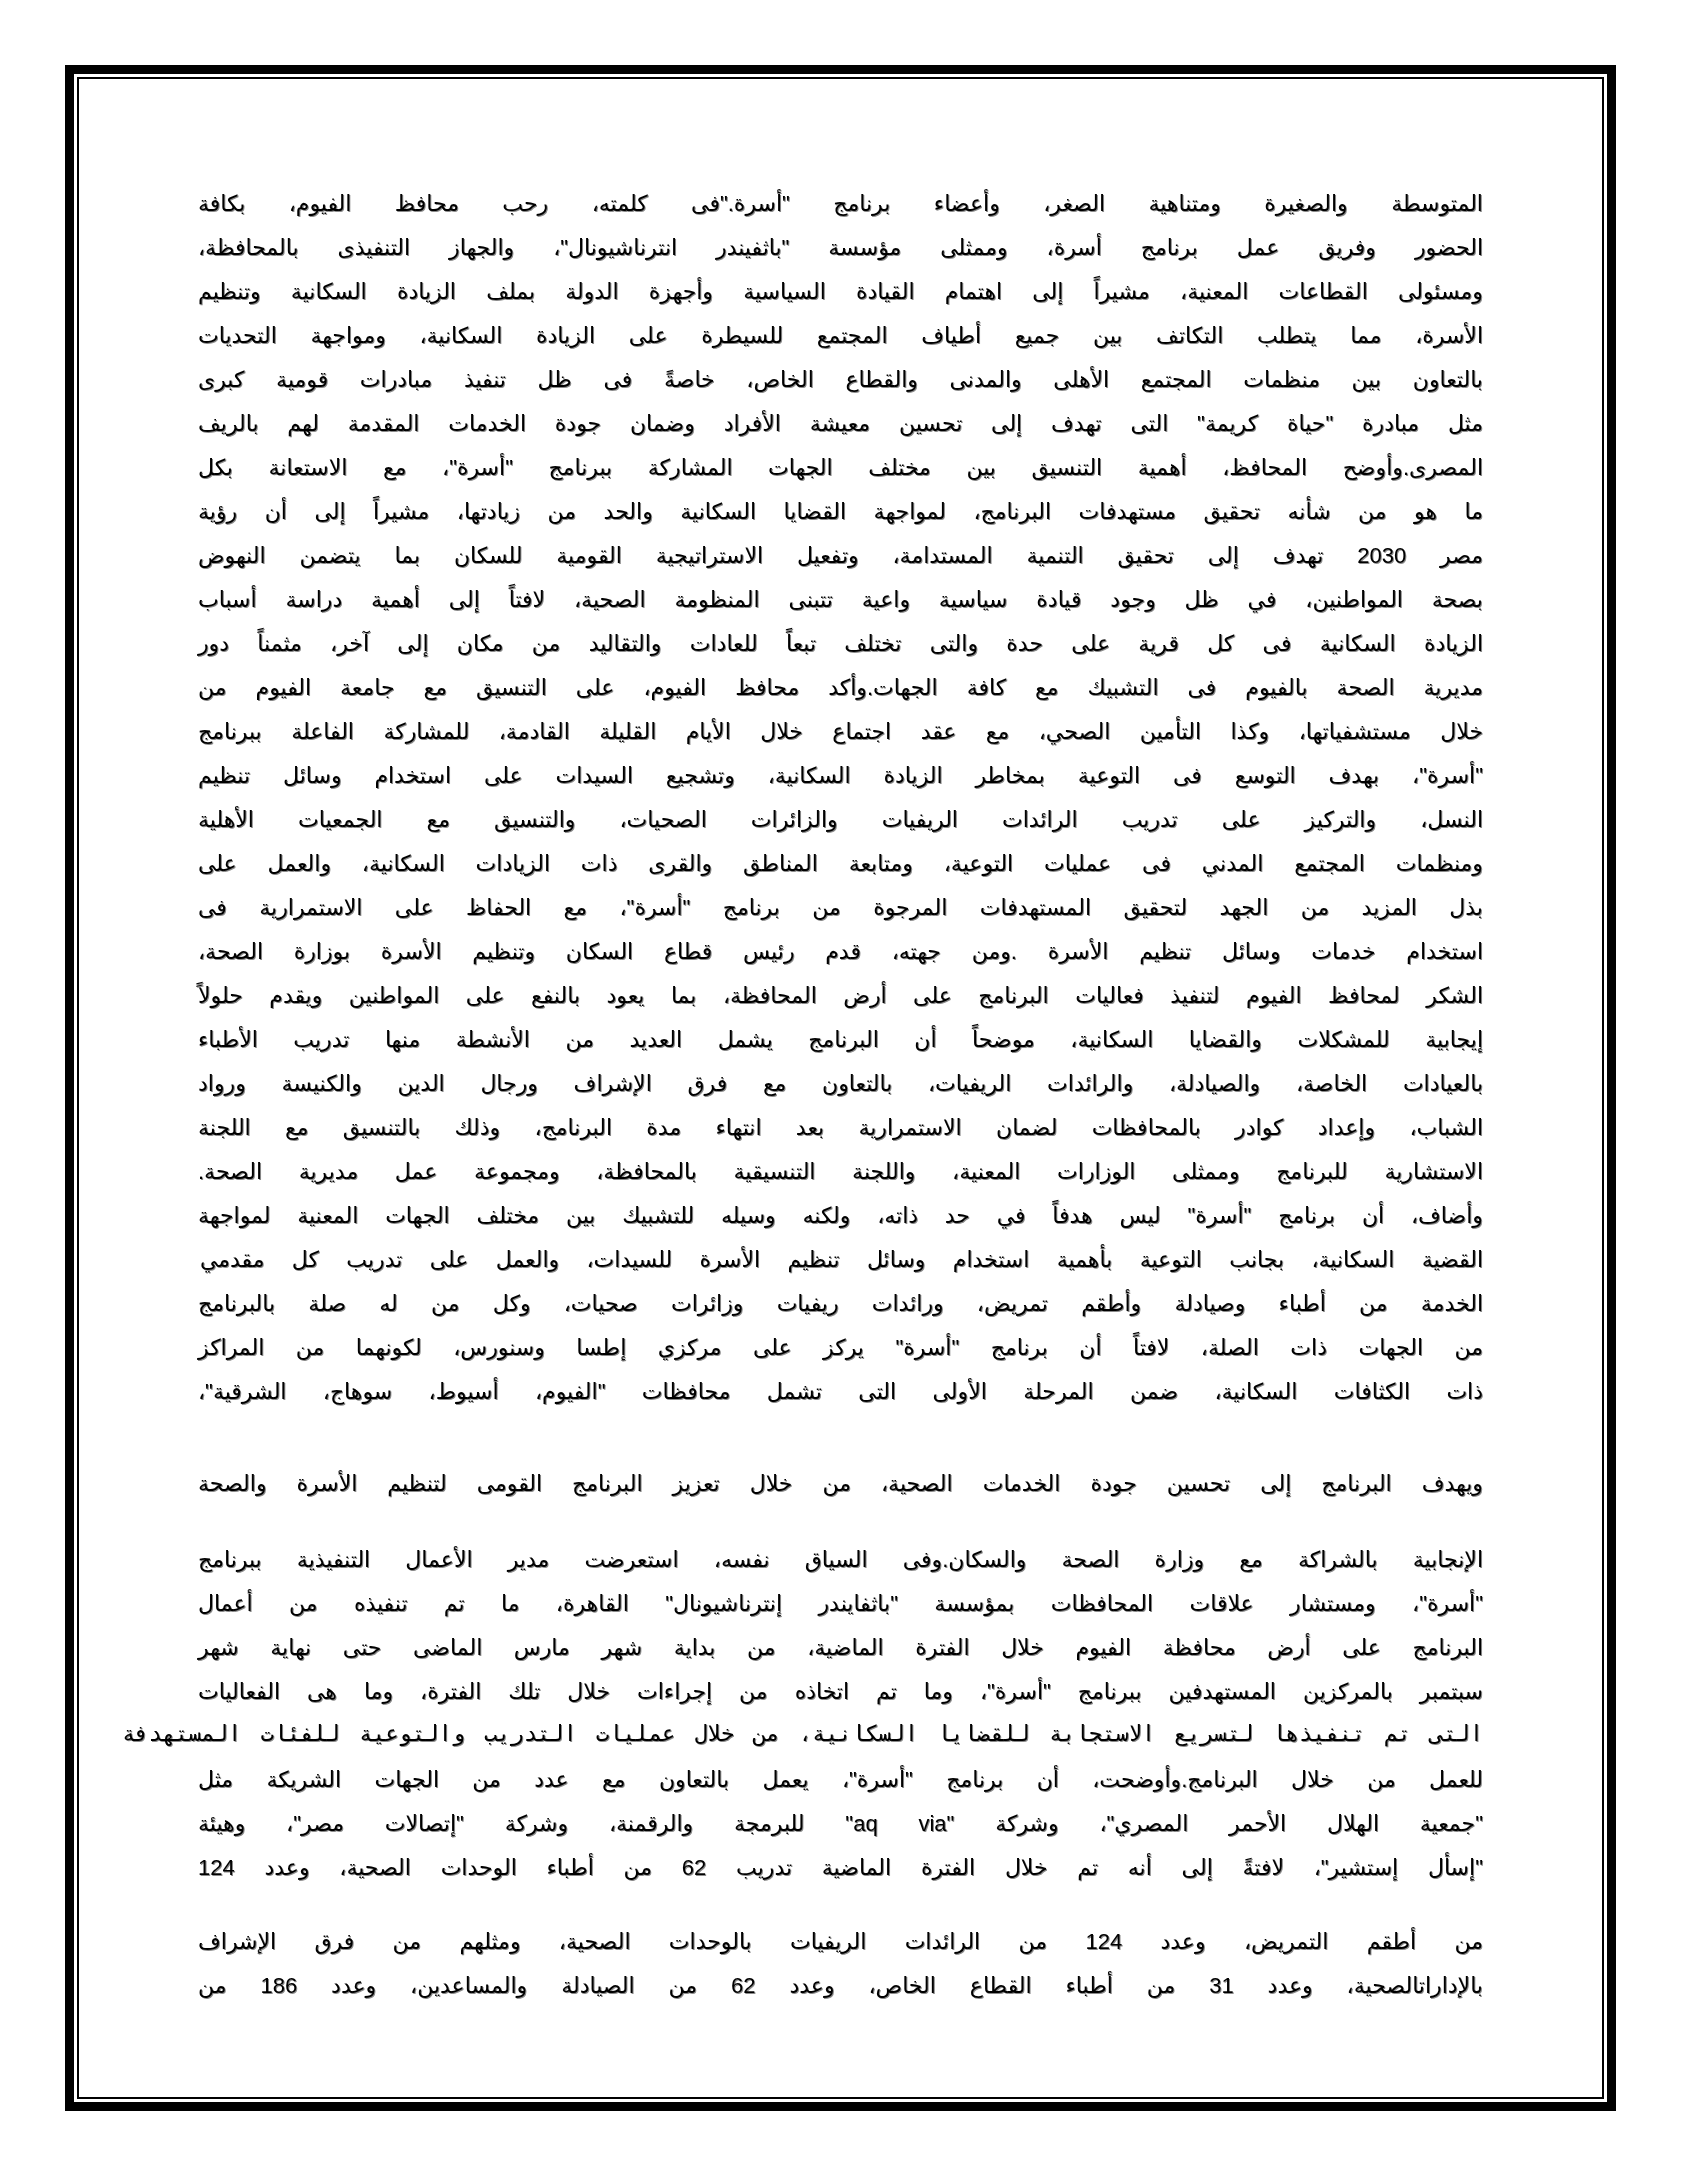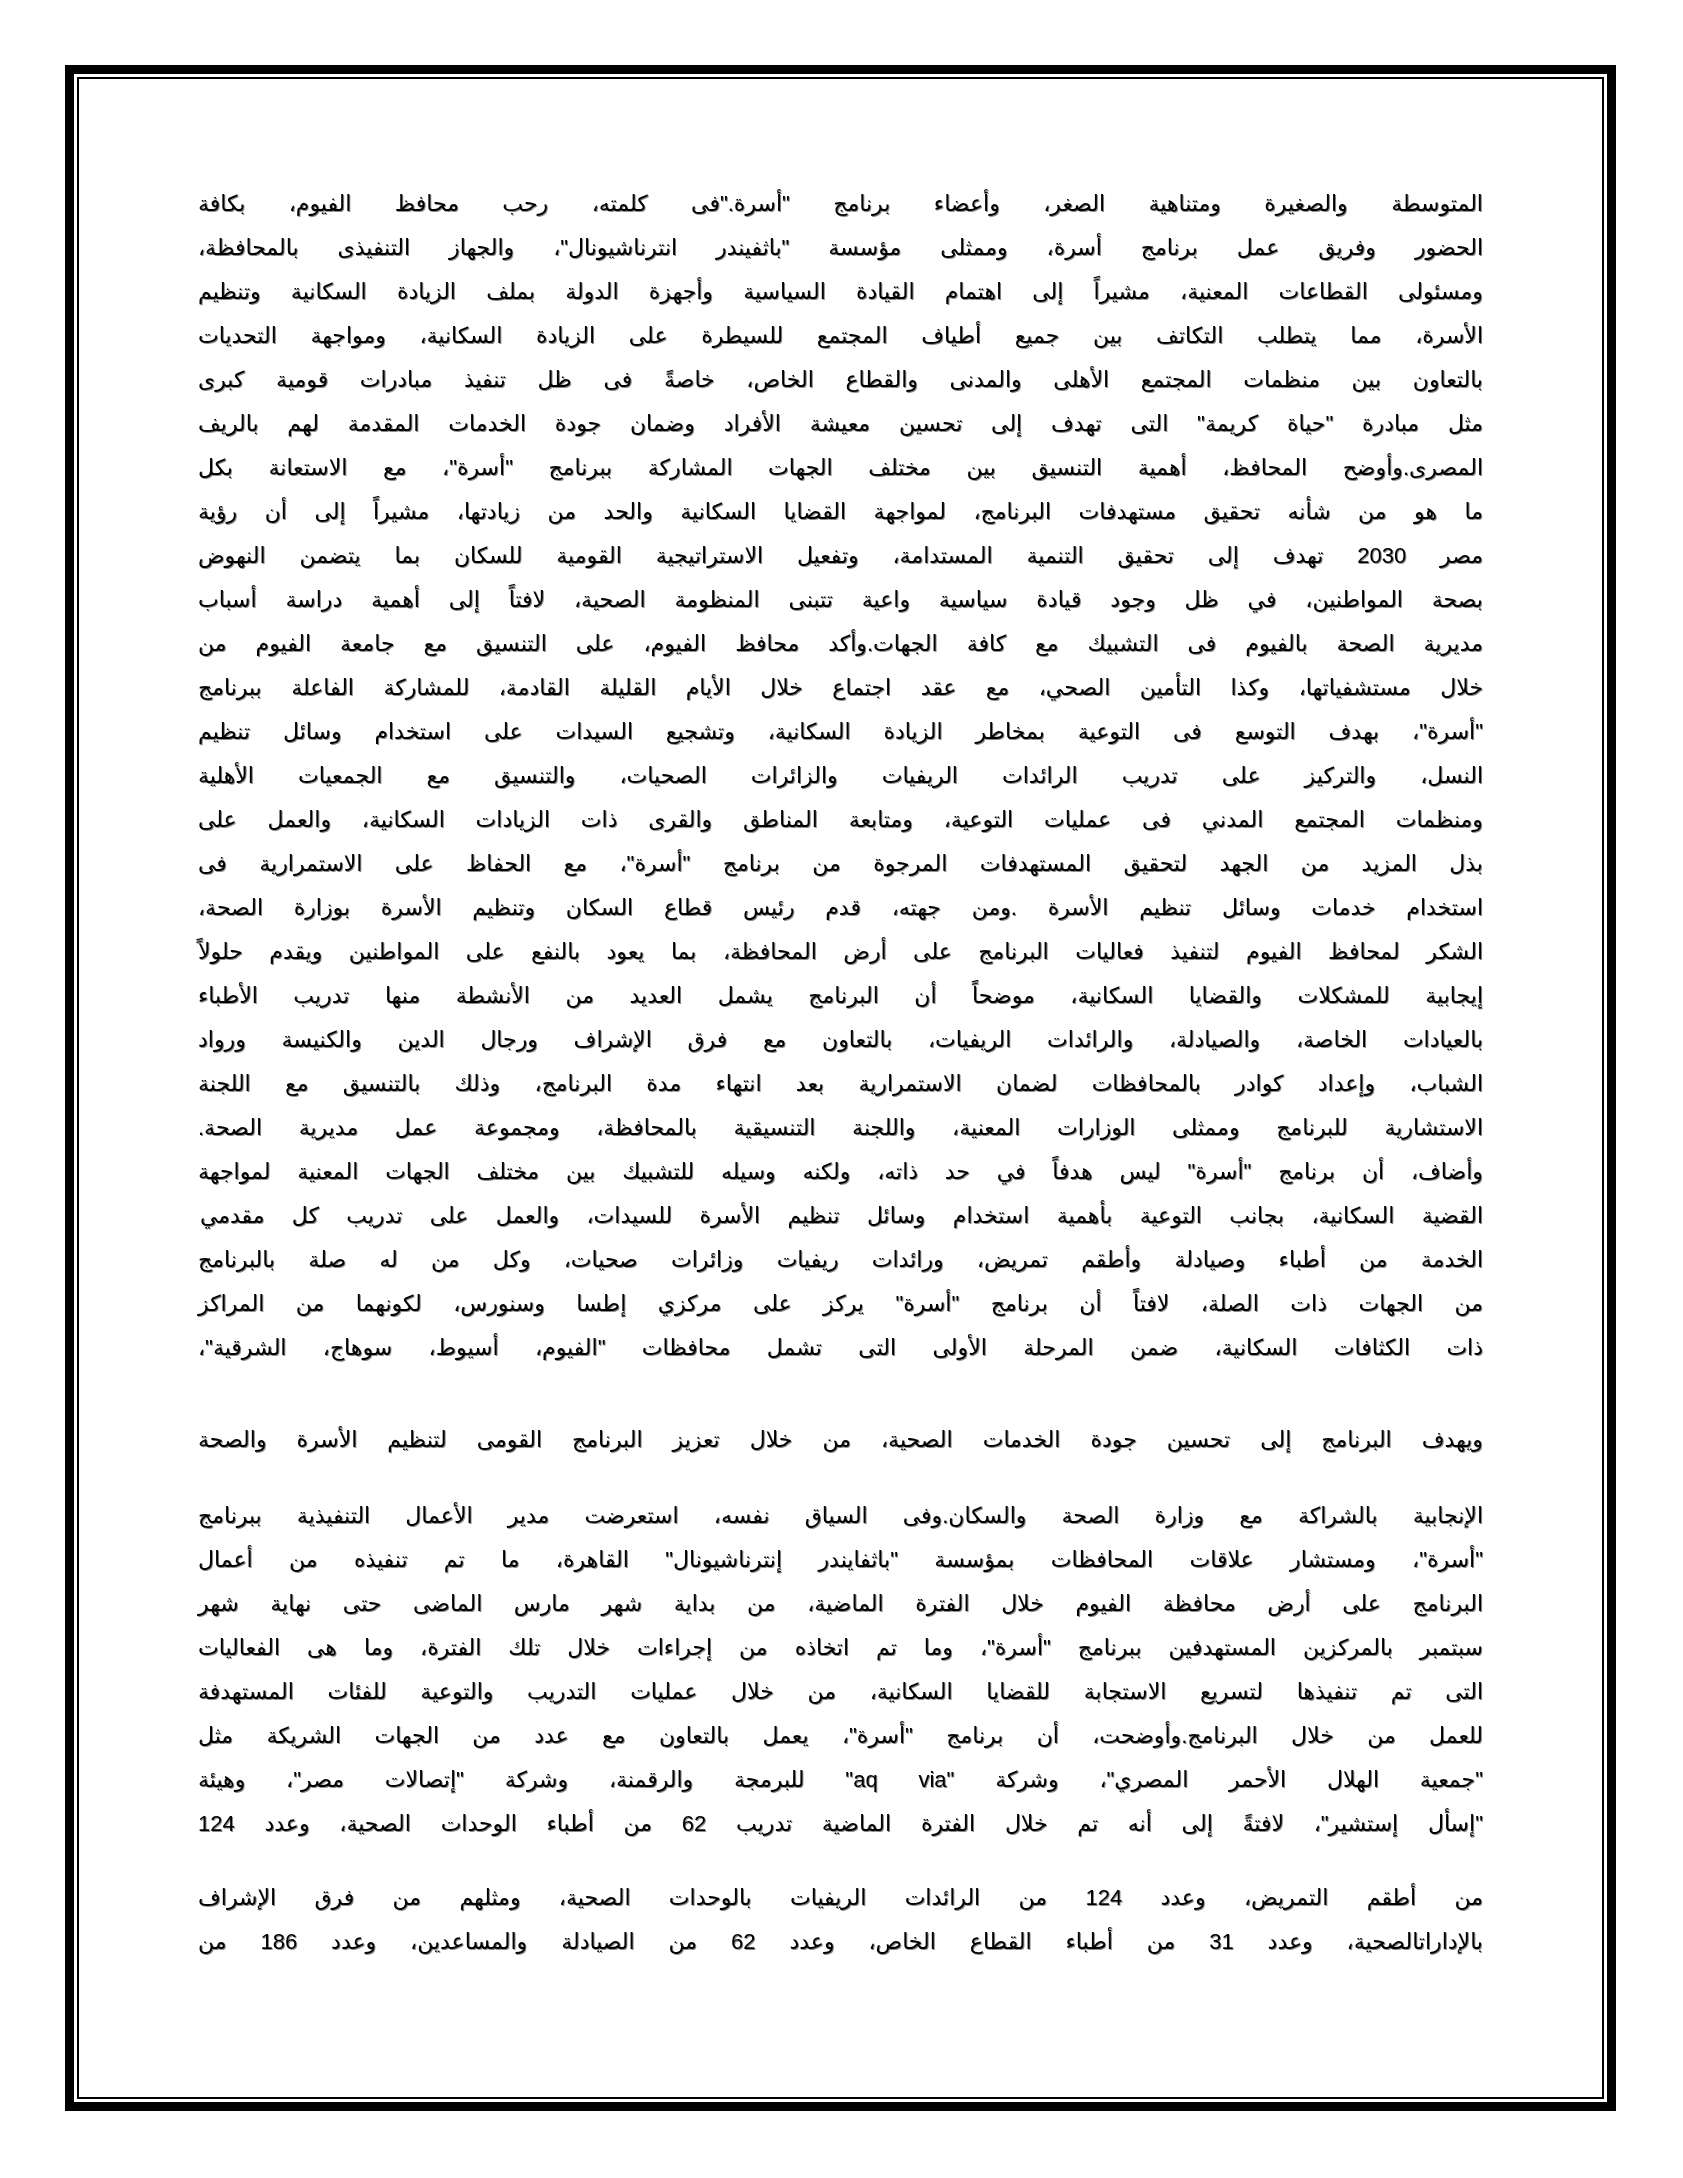--- a/index.html
+++ b/index.html
@@ -70,20 +70,21 @@
   <span class="line" style="white-space: nowrap; display: block; word-spacing: 13px; width: 1285px;">المتوسطة والصغيرة ومتناهية الصغر، وأعضاء برنامج "أسرة."فى كلمته، رحب محافظ الفيوم، بكافة</span>
   <span class="line" style="white-space: nowrap; display: block; word-spacing: 7.2px; width: 1285px;">الحضور وفريق عمل برنامج أسرة، وممثلى مؤسسة "باثفيندر انترناشيونال"، والجهاز التنفيذى بالمحافظة،</span>
   <span class="line" style="white-space: nowrap; display: block; word-spacing: 1.2px; width: 1285px;">ومسئولى القطاعات المعنية، مشيراً إلى اهتمام القيادة السياسية وأجهزة الدولة بملف الزيادة السكانية وتنظيم</span>
   <span class="line" style="white-space: nowrap; display: block; word-spacing: 5.8px; width: 1285px;">الأسرة، مما يتطلب التكاتف بين جميع أطياف المجتمع للسيطرة على الزيادة السكانية، ومواجهة التحديات</span>
   <span class="line" style="white-space: nowrap; display: block; word-spacing: 5.3px; width: 1285px;">بالتعاون بين منظمات المجتمع الأهلى والمدنى والقطاع الخاص، خاصةً فى ظل تنفيذ مبادرات قومية كبرى</span>
   <span class="line" style="white-space: nowrap; display: block; word-spacing: 3.5px; width: 1285px;">مثل مبادرة "حياة كريمة" التى تهدف إلى تحسين معيشة الأفراد وضمان جودة الخدمات المقدمة لهم بالريف</span>
   <span class="line" style="white-space: nowrap; display: block; word-spacing: 5.8px; width: 1285px;">المصرى.وأوضح المحافظ، أهمية التنسيق بين مختلف الجهات المشاركة ببرنامج "أسرة"، مع الاستعانة بكل</span>
   <span class="line" style="white-space: nowrap; display: block; word-spacing: 3.4px; width: 1285px;">ما هو من شأنه تحقيق مستهدفات البرنامج، لمواجهة القضايا السكانية والحد من زيادتها، مشيراً إلى أن رؤية</span>
   <span class="line" style="white-space: nowrap; display: block; word-spacing: 6px; width: 1285px;">مصر 2030 تهدف إلى تحقيق التنمية المستدامة، وتفعيل الاستراتيجية القومية للسكان بما يتضمن النهوض</span>
   <span class="line" style="white-space: nowrap; display: block; word-spacing: 3.6px; width: 1285px;">بصحة المواطنين، في ظل وجود قيادة سياسية واعية تتبنى المنظومة الصحية، لافتاً إلى أهمية دراسة أسباب</span>
+  <span class="line" style="white-space: nowrap; display: block; word-spacing: 5.9px; width: 1285px;">الزيادة السكانية فى كل قرية على حدة والتى تختلف تبعاً للعادات والتقاليد من مكان إلى آخر، مثمناً دور</span>
   <span class="line" style="white-space: nowrap; display: block; word-spacing: 3.7px; width: 1285px;">مديرية الصحة بالفيوم فى التشبيك مع كافة الجهات.وأكد محافظ الفيوم، على التنسيق مع جامعة الفيوم من</span>
   <span class="line" style="white-space: nowrap; display: block; word-spacing: 2.4px; width: 1285px;">خلال مستشفياتها، وكذا التأمين الصحي، مع عقد اجتماع خلال الأيام القليلة القادمة، للمشاركة الفاعلة ببرنامج</span>
   <span class="line" style="white-space: nowrap; display: block; word-spacing: 4.8px; width: 1285px;">"أسرة"، بهدف التوسع فى التوعية بمخاطر الزيادة السكانية، وتشجيع السيدات على استخدام وسائل تنظيم</span>
   <span class="line" style="white-space: nowrap; display: block; word-spacing: 14px; width: 1285px;">النسل، والتركيز على تدريب الرائدات الريفيات والزائرات الصحيات، والتنسيق مع الجمعيات الأهلية</span>
   <span class="line" style="white-space: nowrap; display: block; word-spacing: 2.1px; width: 1285px;">ومنظمات المجتمع المدني فى عمليات التوعية، ومتابعة المناطق والقرى ذات الزيادات السكانية، والعمل على</span>
   <span class="line" style="white-space: nowrap; display: block; word-spacing: 6.3px; width: 1285px;">بذل المزيد من الجهد لتحقيق المستهدفات المرجوة من برنامج "أسرة"، مع الحفاظ على الاستمرارية فى</span>
   <span class="line" style="white-space: nowrap; display: block; word-spacing: 4.1px; width: 1285px;">استخدام خدمات وسائل تنظيم الأسرة .ومن جهته، قدم رئيس قطاع السكان وتنظيم الأسرة بوزارة الصحة،</span>
   <span class="line" style="white-space: nowrap; display: block; word-spacing: 0.5px; width: 1285px;">الشكر لمحافظ الفيوم لتنفيذ فعاليات البرنامج على أرض المحافظة، بما يعود بالنفع على المواطنين ويقدم حلولاً</span>
   <span class="line" style="white-space: nowrap; display: block; word-spacing: 8.2px; width: 1285px;">إيجابية للمشكلات والقضايا السكانية، موضحاً أن البرنامج يشمل العديد من الأنشطة منها تدريب الأطباء</span>
   <span class="line" style="white-space: nowrap; display: block; word-spacing: 6px; width: 1285px;">بالعيادات الخاصة، والصيادلة، والرائدات الريفيات، بالتعاون مع فرق الإشراف ورجال الدين والكنيسة ورواد</span>
@@ -92,20 +93,20 @@
   <span class="line" style="white-space: nowrap; display: block; word-spacing: 2.4px; width: 1285px;">وأضاف، أن برنامج "أسرة" ليس هدفاً في حد ذاته، ولكنه وسيله للتشبيك بين مختلف الجهات المعنية لمواجهة</span>
   <span class="line" style="white-space: nowrap; display: block; word-spacing: 0px; transform-origin: right center; transform: scaleX(0.998462); width: 1285px;">القضية السكانية، بجانب التوعية بأهمية استخدام وسائل تنظيم الأسرة للسيدات، والعمل على تدريب كل مقدمي</span>
   <span class="line" style="white-space: nowrap; display: block; word-spacing: 7.4px; width: 1285px;">الخدمة من أطباء وصيادلة وأطقم تمريض، ورائدات ريفيات وزائرات صحيات، وكل من له صلة بالبرنامج</span>
   <span class="line" style="white-space: nowrap; display: block; word-spacing: 7px; width: 1285px;">من الجهات ذات الصلة، لافتاً أن برنامج "أسرة" يركز على مركزي إطسا وسنورس، لكونهما من المراكز</span>
   <span class="line" style="white-space: nowrap; display: block; word-spacing: 6.8px; width: 1285px;">ذات الكثافات السكانية، ضمن المرحلة الأولى التى تشمل محافظات "الفيوم، أسيوط، سوهاج، الشرقية"،</span>
   <span class="line" style="white-space: nowrap; display: block; word-spacing: 3.2px; width: 1285px; margin-top: 48px;">ويهدف البرنامج إلى تحسين جودة الخدمات الصحية، من خلال تعزيز البرنامج القومى لتنظيم الأسرة والصحة</span>
   <span class="line" style="white-space: nowrap; display: block; word-spacing: 5.3px; width: 1285px; margin-top: 32px;">الإنجابية بالشراكة مع وزارة الصحة والسكان.وفى السياق نفسه، استعرضت مدير الأعمال التنفيذية ببرنامج</span>
   <span class="line" style="white-space: nowrap; display: block; word-spacing: 6.8px; width: 1285px;">"أسرة"، ومستشار علاقات المحافظات بمؤسسة "باثفايندر إنترناشيونال" القاهرة، ما تم تنفيذه من أعمال</span>
   <span class="line" style="white-space: nowrap; display: block; word-spacing: 7.1px; width: 1285px;">البرنامج على أرض محافظة الفيوم خلال الفترة الماضية، من بداية شهر مارس الماضى حتى نهاية شهر</span>
   <span class="line" style="white-space: nowrap; display: block; word-spacing: 1.1px; width: 1285px;">سبتمبر بالمركزين المستهدفين ببرنامج "أسرة"، وما تم اتخاذه من إجراءات خلال تلك الفترة، وما هى الفعاليات</span>
-  <span class="line" style="white-space: nowrap; display: block; word-spacing: 5.9px; width: 1285px;">التى تم تنفيذها لتسريع الاستجابة للقضايا السكانية، من خلال عمليات التدريب والتوعية للفئات المستهدفة</span>
+  <span class="line" style="white-space: nowrap; display: block; word-spacing: 5.9px; width: 1285px; font-family: Liberation Mono, monospace;">التى تم تنفيذها لتسريع الاستجابة للقضايا السكانية، من خلال عمليات التدريب والتوعية للفئات المستهدفة</span>
   <span class="line" style="white-space: nowrap; display: block; word-spacing: 7.6px; width: 1285px;">للعمل من خلال البرنامج.وأوضحت، أن برنامج "أسرة"، يعمل بالتعاون مع عدد من الجهات الشريكة مثل</span>
   <span class="line" style="white-space: nowrap; display: block; word-spacing: 12.6px; width: 1285px;">"جمعية الهلال الأحمر المصري"، وشركة "aq via" للبرمجة والرقمنة، وشركة "إتصالات مصر"، وهيئة</span>
   <span class="line" style="white-space: nowrap; display: block; word-spacing: 6.3px; width: 1285px;">"إسأل إستشير"، لافتةً إلى أنه تم خلال الفترة الماضية تدريب 62 من أطباء الوحدات الصحية، وعدد 124</span>
   <span class="line" style="white-space: nowrap; display: block; word-spacing: 12px; width: 1285px; margin-top: 30px;">من أطقم التمريض، وعدد 124 من الرائدات الريفيات بالوحدات الصحية، ومثلهم من فرق الإشراف</span>
   <span class="line last" style="white-space: nowrap; display: block; word-spacing: 8.3px; width: 1285px;">بالإداراتالصحية، وعدد 31 من أطباء القطاع الخاص، وعدد 62 من الصيادلة والمساعدين، وعدد 186 من</span>
 </div>
 
 
 </body></html>

